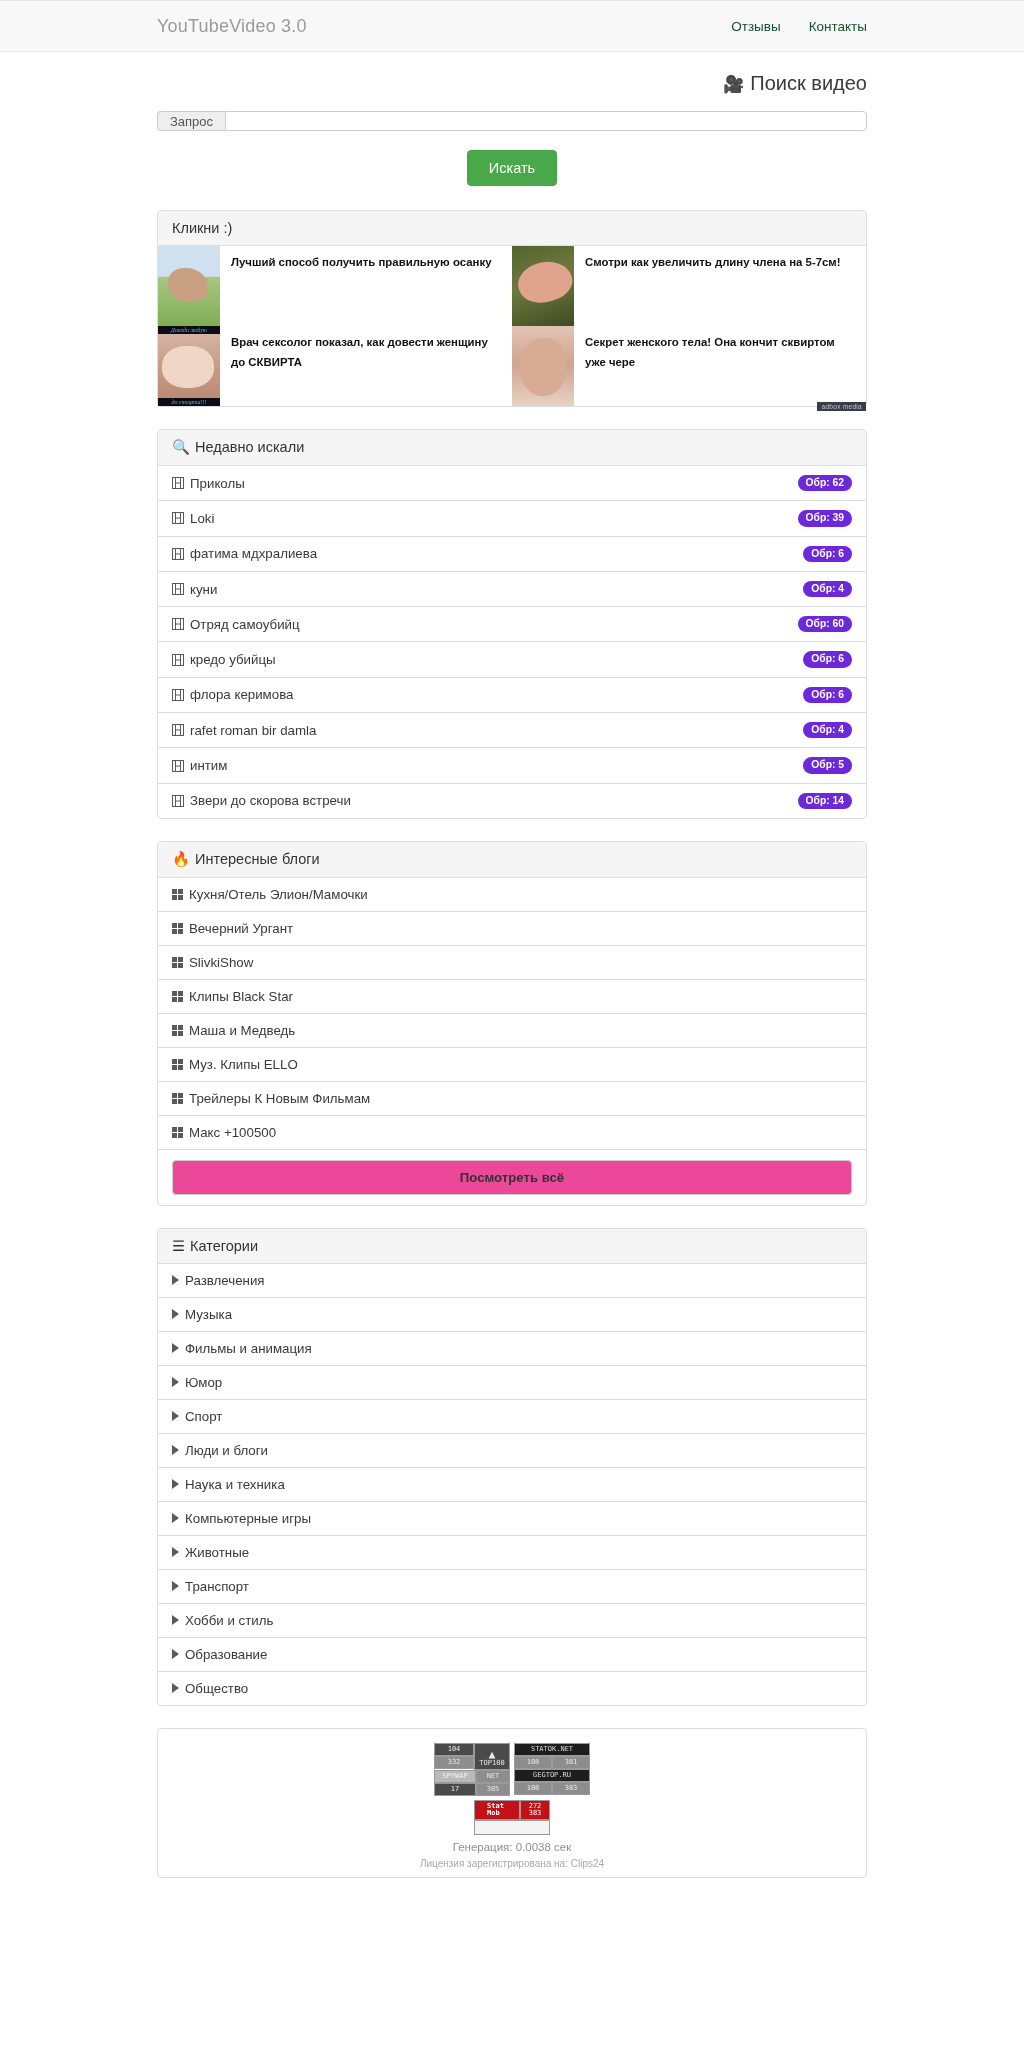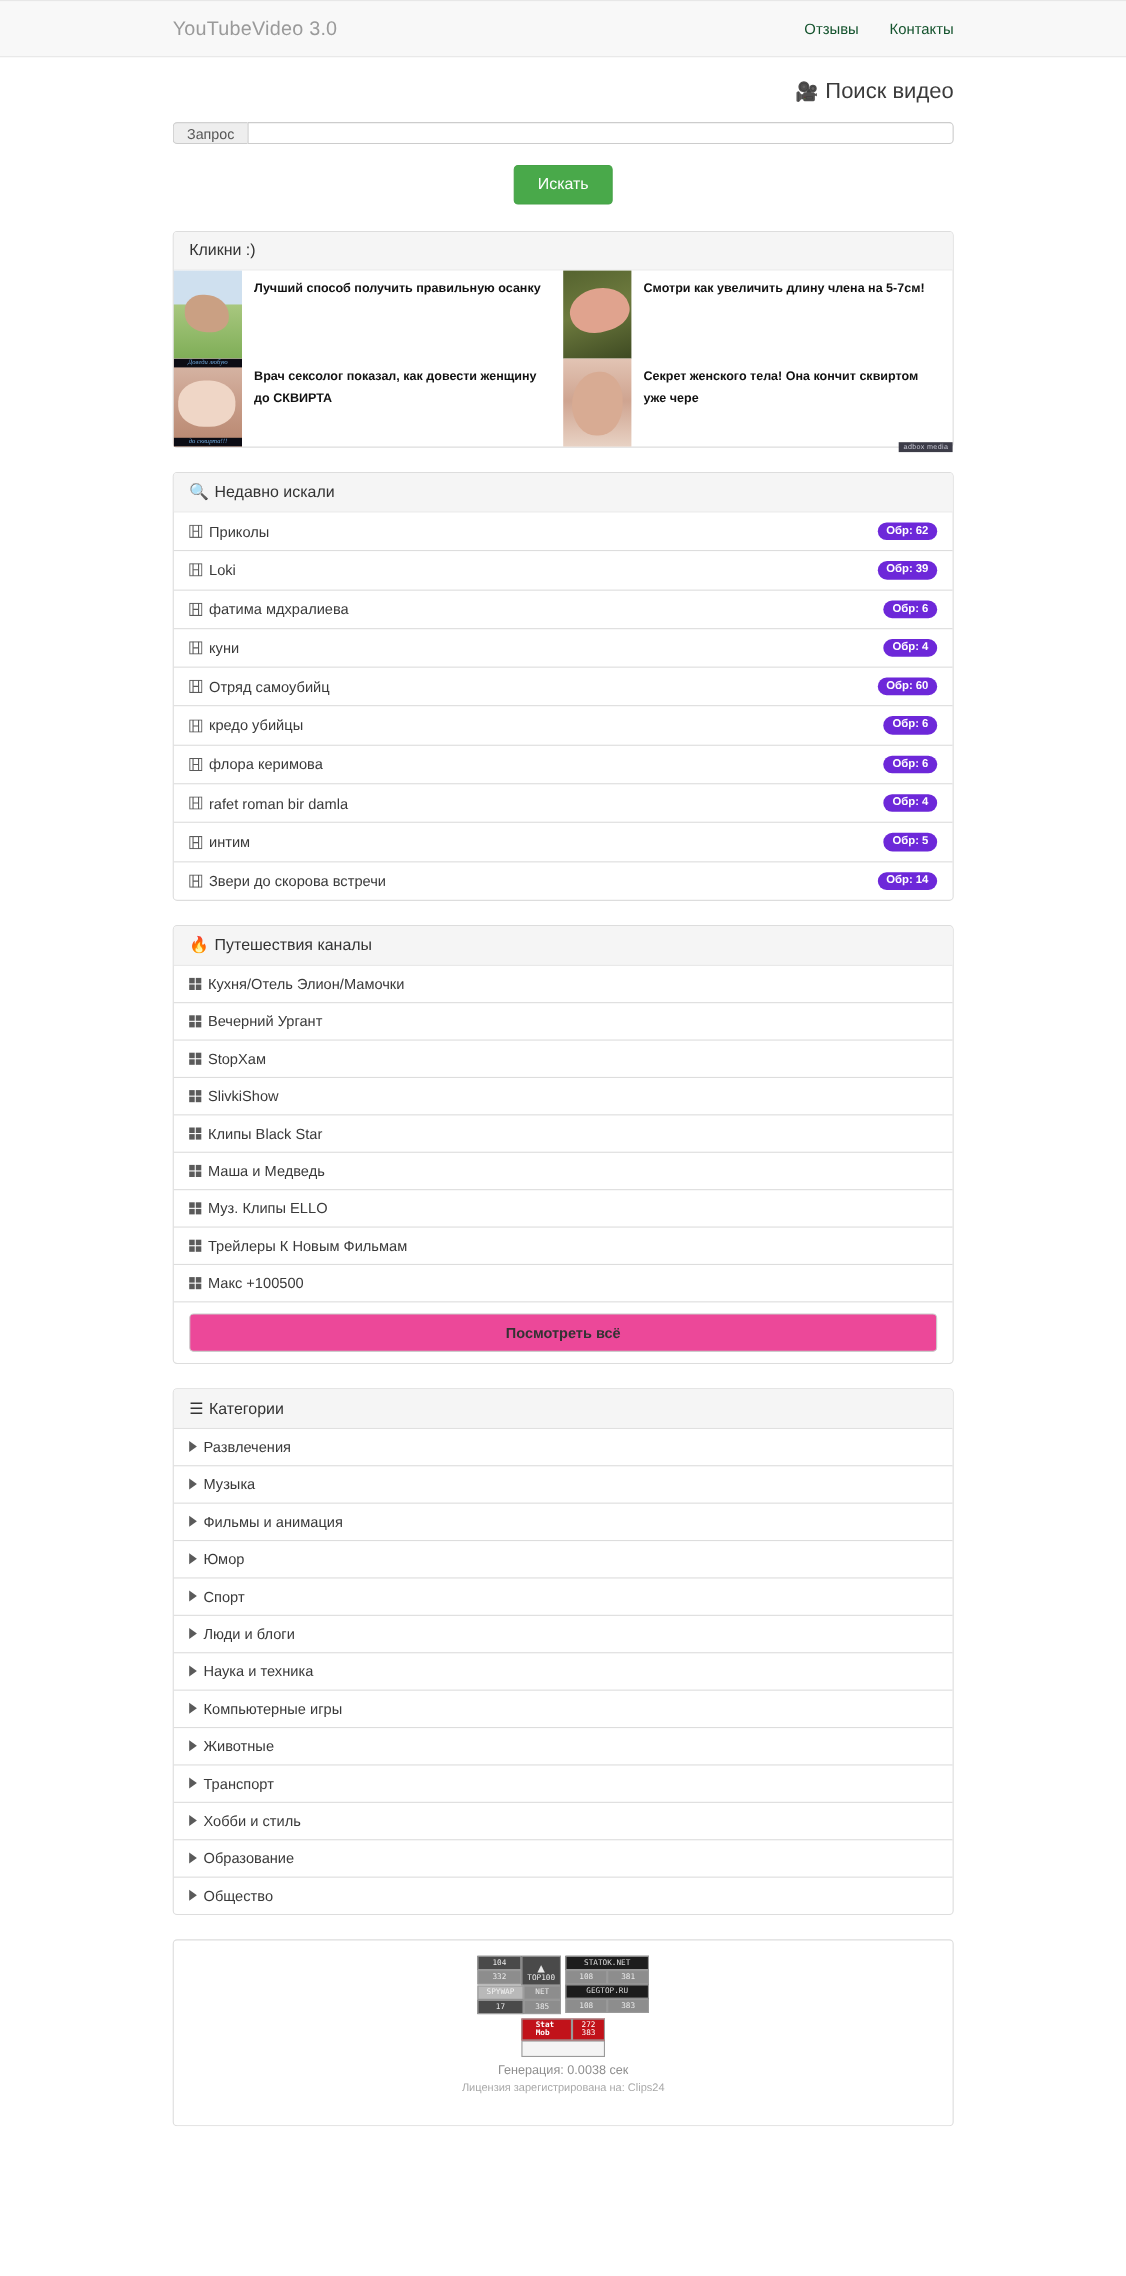--- a/index.html
+++ b/index.html
@@ -233,21 +233,21 @@
     font-weight: bold;
     color: #333;
     cursor: pointer;
     font-family: "Liberation Sans", sans-serif;
   }
 
   
   .footer-panel {
     border: 1px solid #ddd;
     border-radius: 4px;
-    padding: 14px 12px 28px;
+    padding: 14px 12px 8px;
   }
   .counters {
     display: flex;
     justify-content: center;
     gap: 4px;
     flex-wrap: wrap;
     max-width: 200px;
     margin: 0 auto 6px;
   }
   .ctr { font-family: "DejaVu Sans Mono", monospace; font-size: 7px; line-height: 1; }
@@ -478,21 +478,21 @@
             </span>
             <span>Звери до скорова встречи</span>
           </span>
           <span class="badge">Обр: 14</span>
         </a>
       </div>
   </div>
 
   <div class="panel">
     <div class="panel-heading">
-      <span class="hicon">🔥</span><span>Путешествия каналы</span>
+      <span class="hicon">🔥</span><span>Интересные блоги</span>
     </div>
     <div id="channels-list">
         <a class="list-item">
           <span class="li-left">
             <span class="ico-grid">
               <i></i>
               <i></i>
               <i></i>
               <i></i>
             </span>
@@ -501,31 +501,20 @@
         </a>
         <a class="list-item">
           <span class="li-left">
             <span class="ico-grid">
               <i></i>
               <i></i>
               <i></i>
               <i></i>
             </span>
             <span>Вечерний Ургант</span>
-          </span>
-        </a>
-        <a class="list-item">
-          <span class="li-left">
-            <span class="ico-grid">
-              <i></i>
-              <i></i>
-              <i></i>
-              <i></i>
-            </span>
-            <span>StopХам</span>
           </span>
         </a>
         <a class="list-item">
           <span class="li-left">
             <span class="ico-grid">
               <i></i>
               <i></i>
               <i></i>
               <i></i>
             </span>

